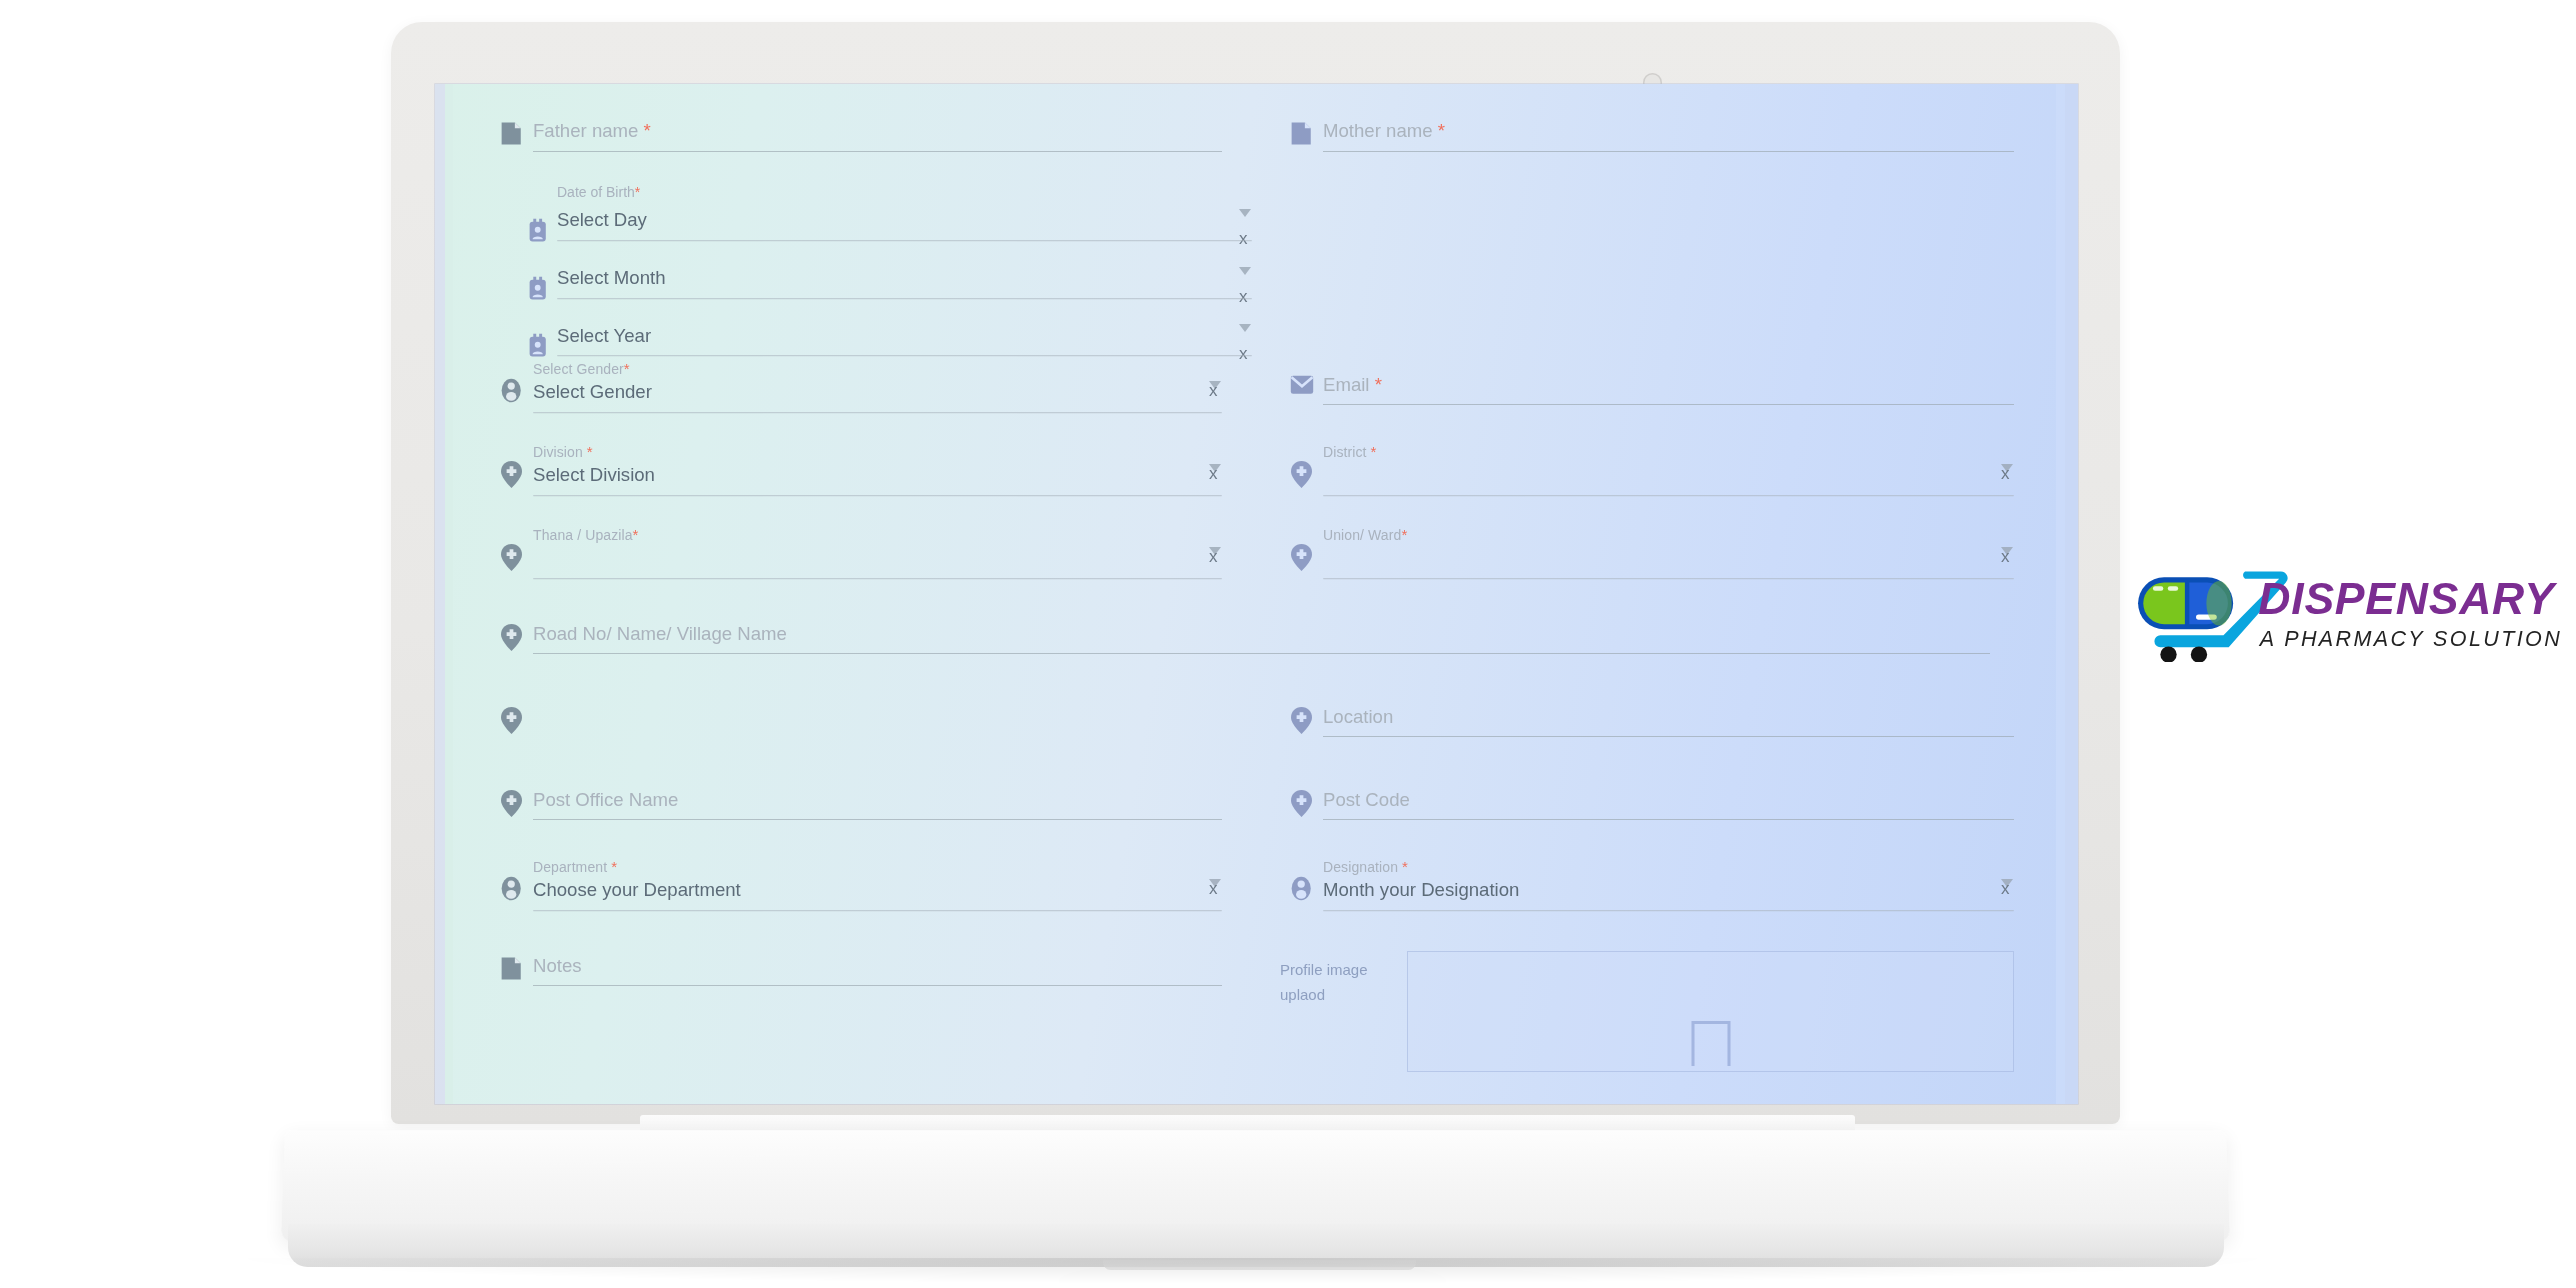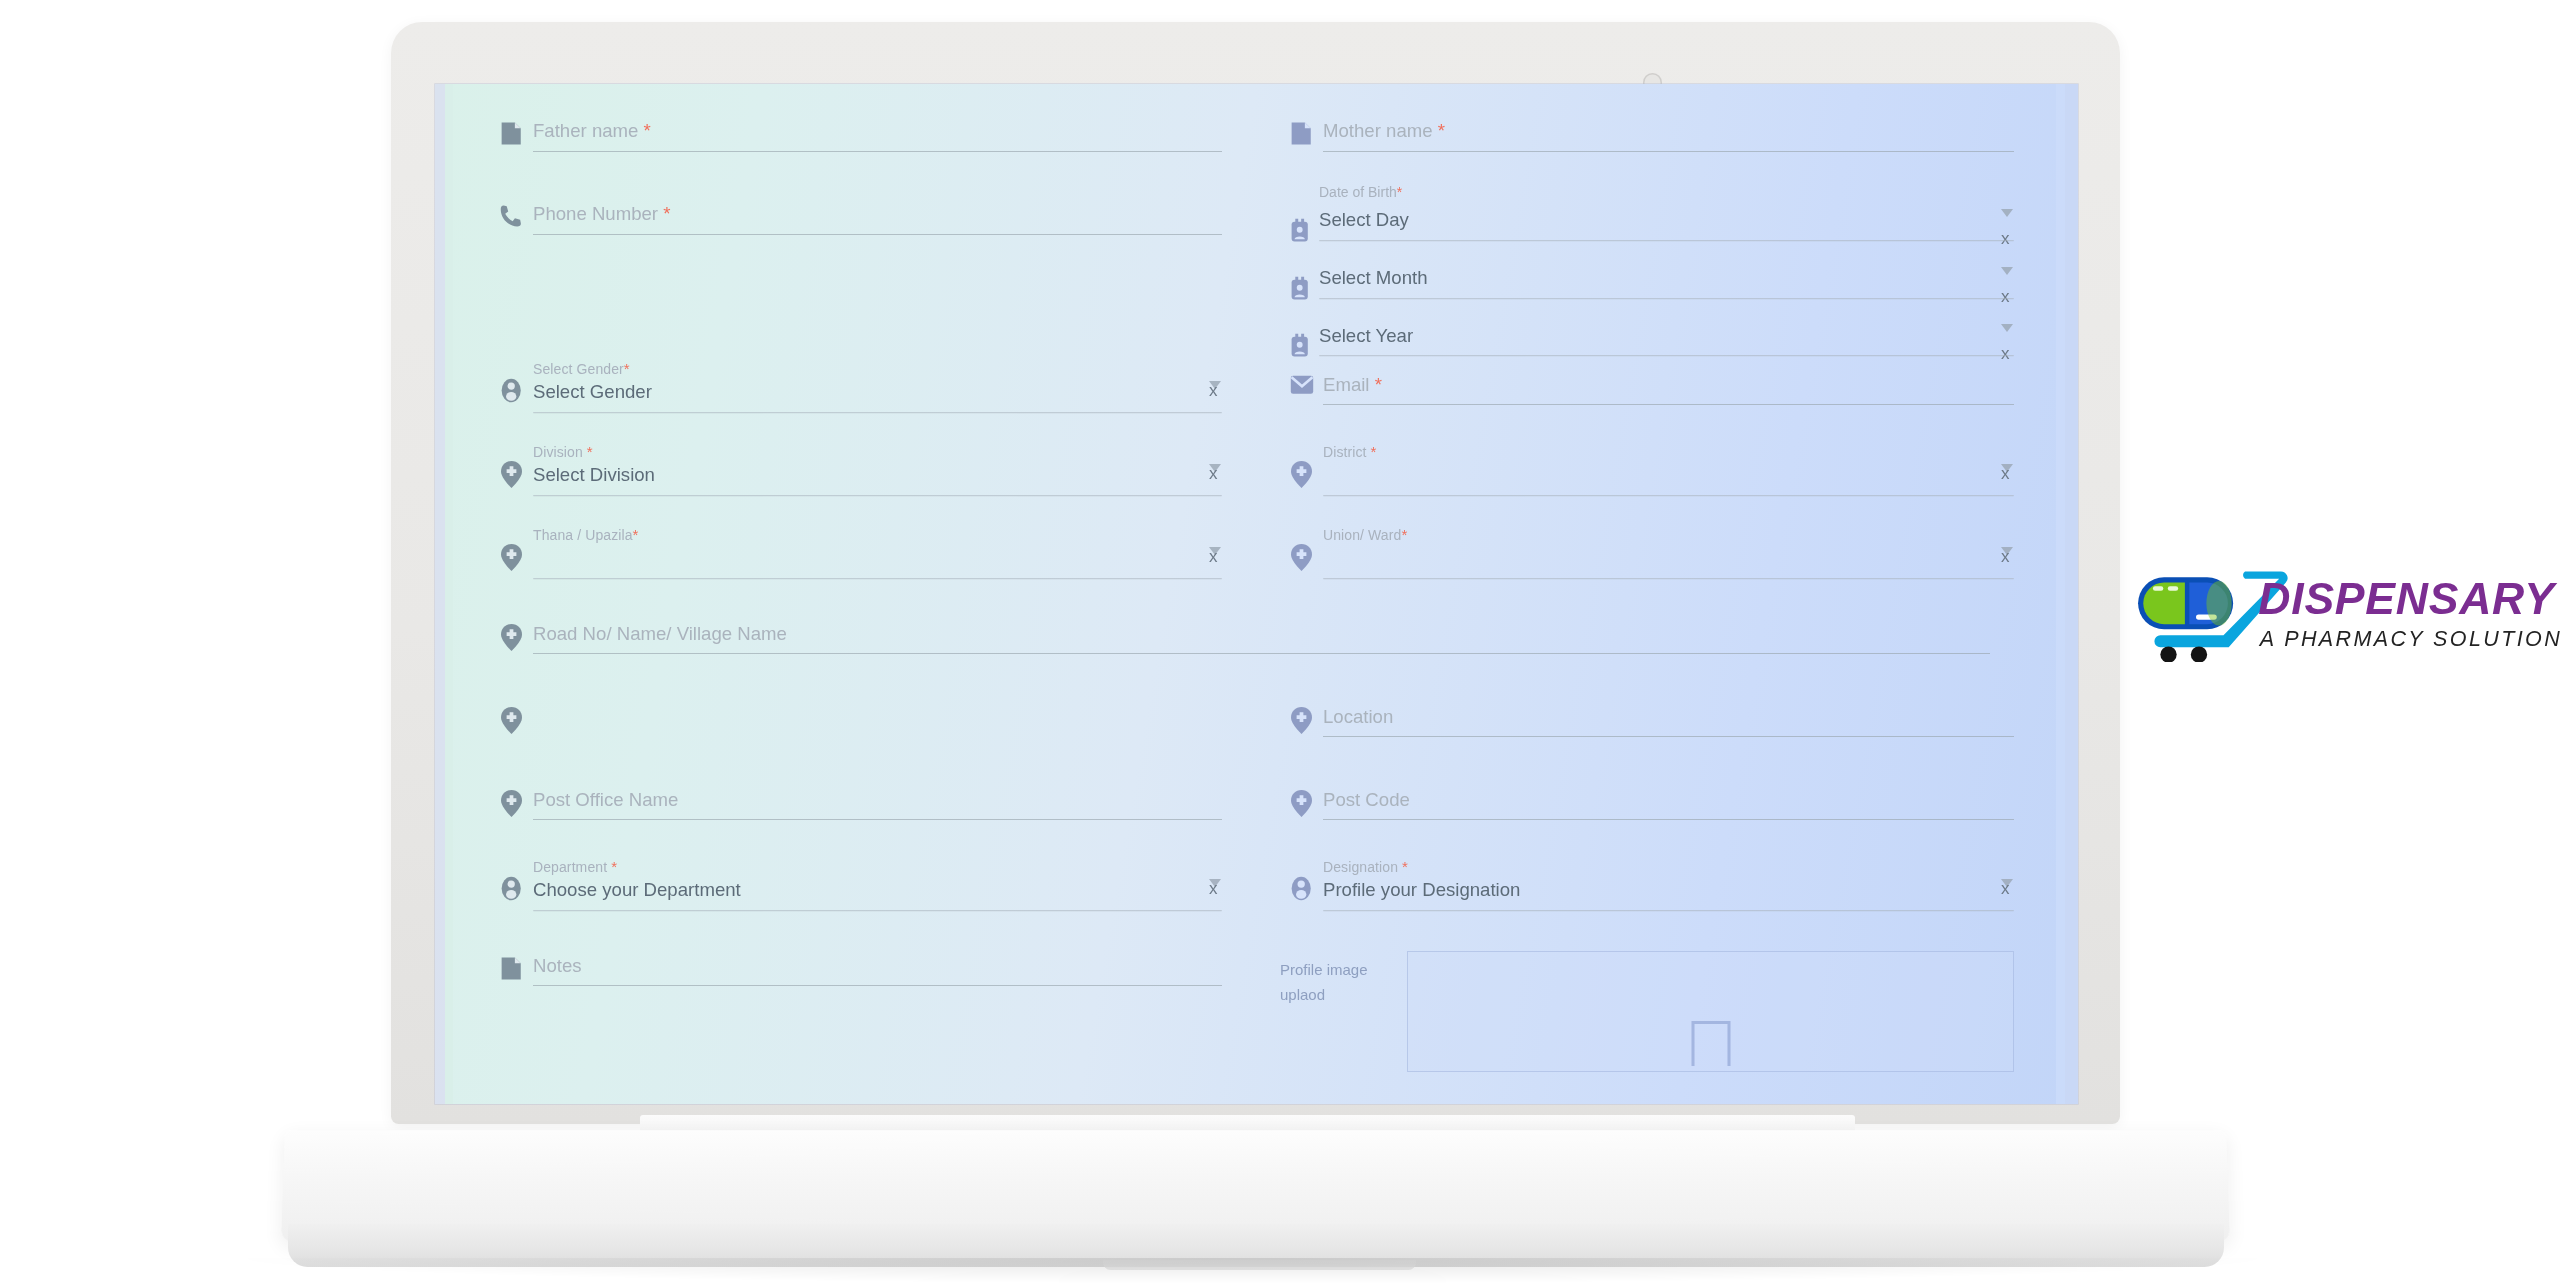--- a/index.html
+++ b/index.html
@@ -180,33 +180,20 @@
               </div>
               <div class="fbody">
                 <div class="fplace"><span>Mother name</span> <span style="color:#f0705c">*</span></div>
                 <div class="fline"></div>
               </div>
             </div>
           </div>
         </div>
 
         <div class="row">
-          <div class="col left">
-            <div class="field inline">
-              <div class="ficon">
-                <svg width="22.4" height="24" viewBox="0 0 30 32">
-                    <path d="M5 2c-3 0-4 2-4 5 0 12 10 23 22 23 3 0 5-1 5-4l-1-5-7-2-3 4c-4-2-8-6-10-10l4-3-2-7z" fill="#7f919d"></path>
-                  </svg>
-              </div>
-              <div class="fbody">
-                <div class="fplace"><span>Phone Number</span> <span style="color:#f0705c">*</span></div>
-                <div class="fline"></div>
-              </div>
-            </div>
-          </div>
           <div class="col right">
             <div class="field" style="min-height:83px;">
               <div class="dob-wrap">
                 <div class="dob-label"><span>Date of Birth</span><span class="req">*</span></div>
                 <div class="dob-row">
                   <div class="dob-item">
                     <div class="ficon">
                       <svg width="19.4" height="25" viewBox="0 0 26 34">
                           <rect x="2" y="5" width="22" height="27" rx="4" fill="#8e9cc4"></rect>
                           <rect x="7" y="1" width="4" height="6" fill="#8e9cc4"></rect>
@@ -483,21 +470,21 @@
                 <svg width="22.4" height="25" viewBox="0 0 30 34">
                     <ellipse cx="15" cy="17" rx="13" ry="16" fill="#8e9cc4"></ellipse>
                     <circle cx="15" cy="11" r="5" fill="#d7e3fb"></circle>
                     <ellipse cx="15" cy="25" rx="7" ry="6" fill="#d7e3fb"></ellipse>
                   </svg>
               </div>
               <div class="fbody">
                 <div class="flabel"><span>Designation</span> <span class="req">*</span></div>
                 <div style="position:relative;">
                   <div class="dd-caret"></div>
-                  <div class="fvalue">Profile your Designation</div>
+                  <div class="fvalue">Month your Designation</div>
                   <div class="dd-clear" style="top:3px;">x</div>
                   <div class="fline curve"></div>
                 </div>
               </div>
             </div>
           </div>
         </div>
 
         <div class="row">
           <div class="col left">

